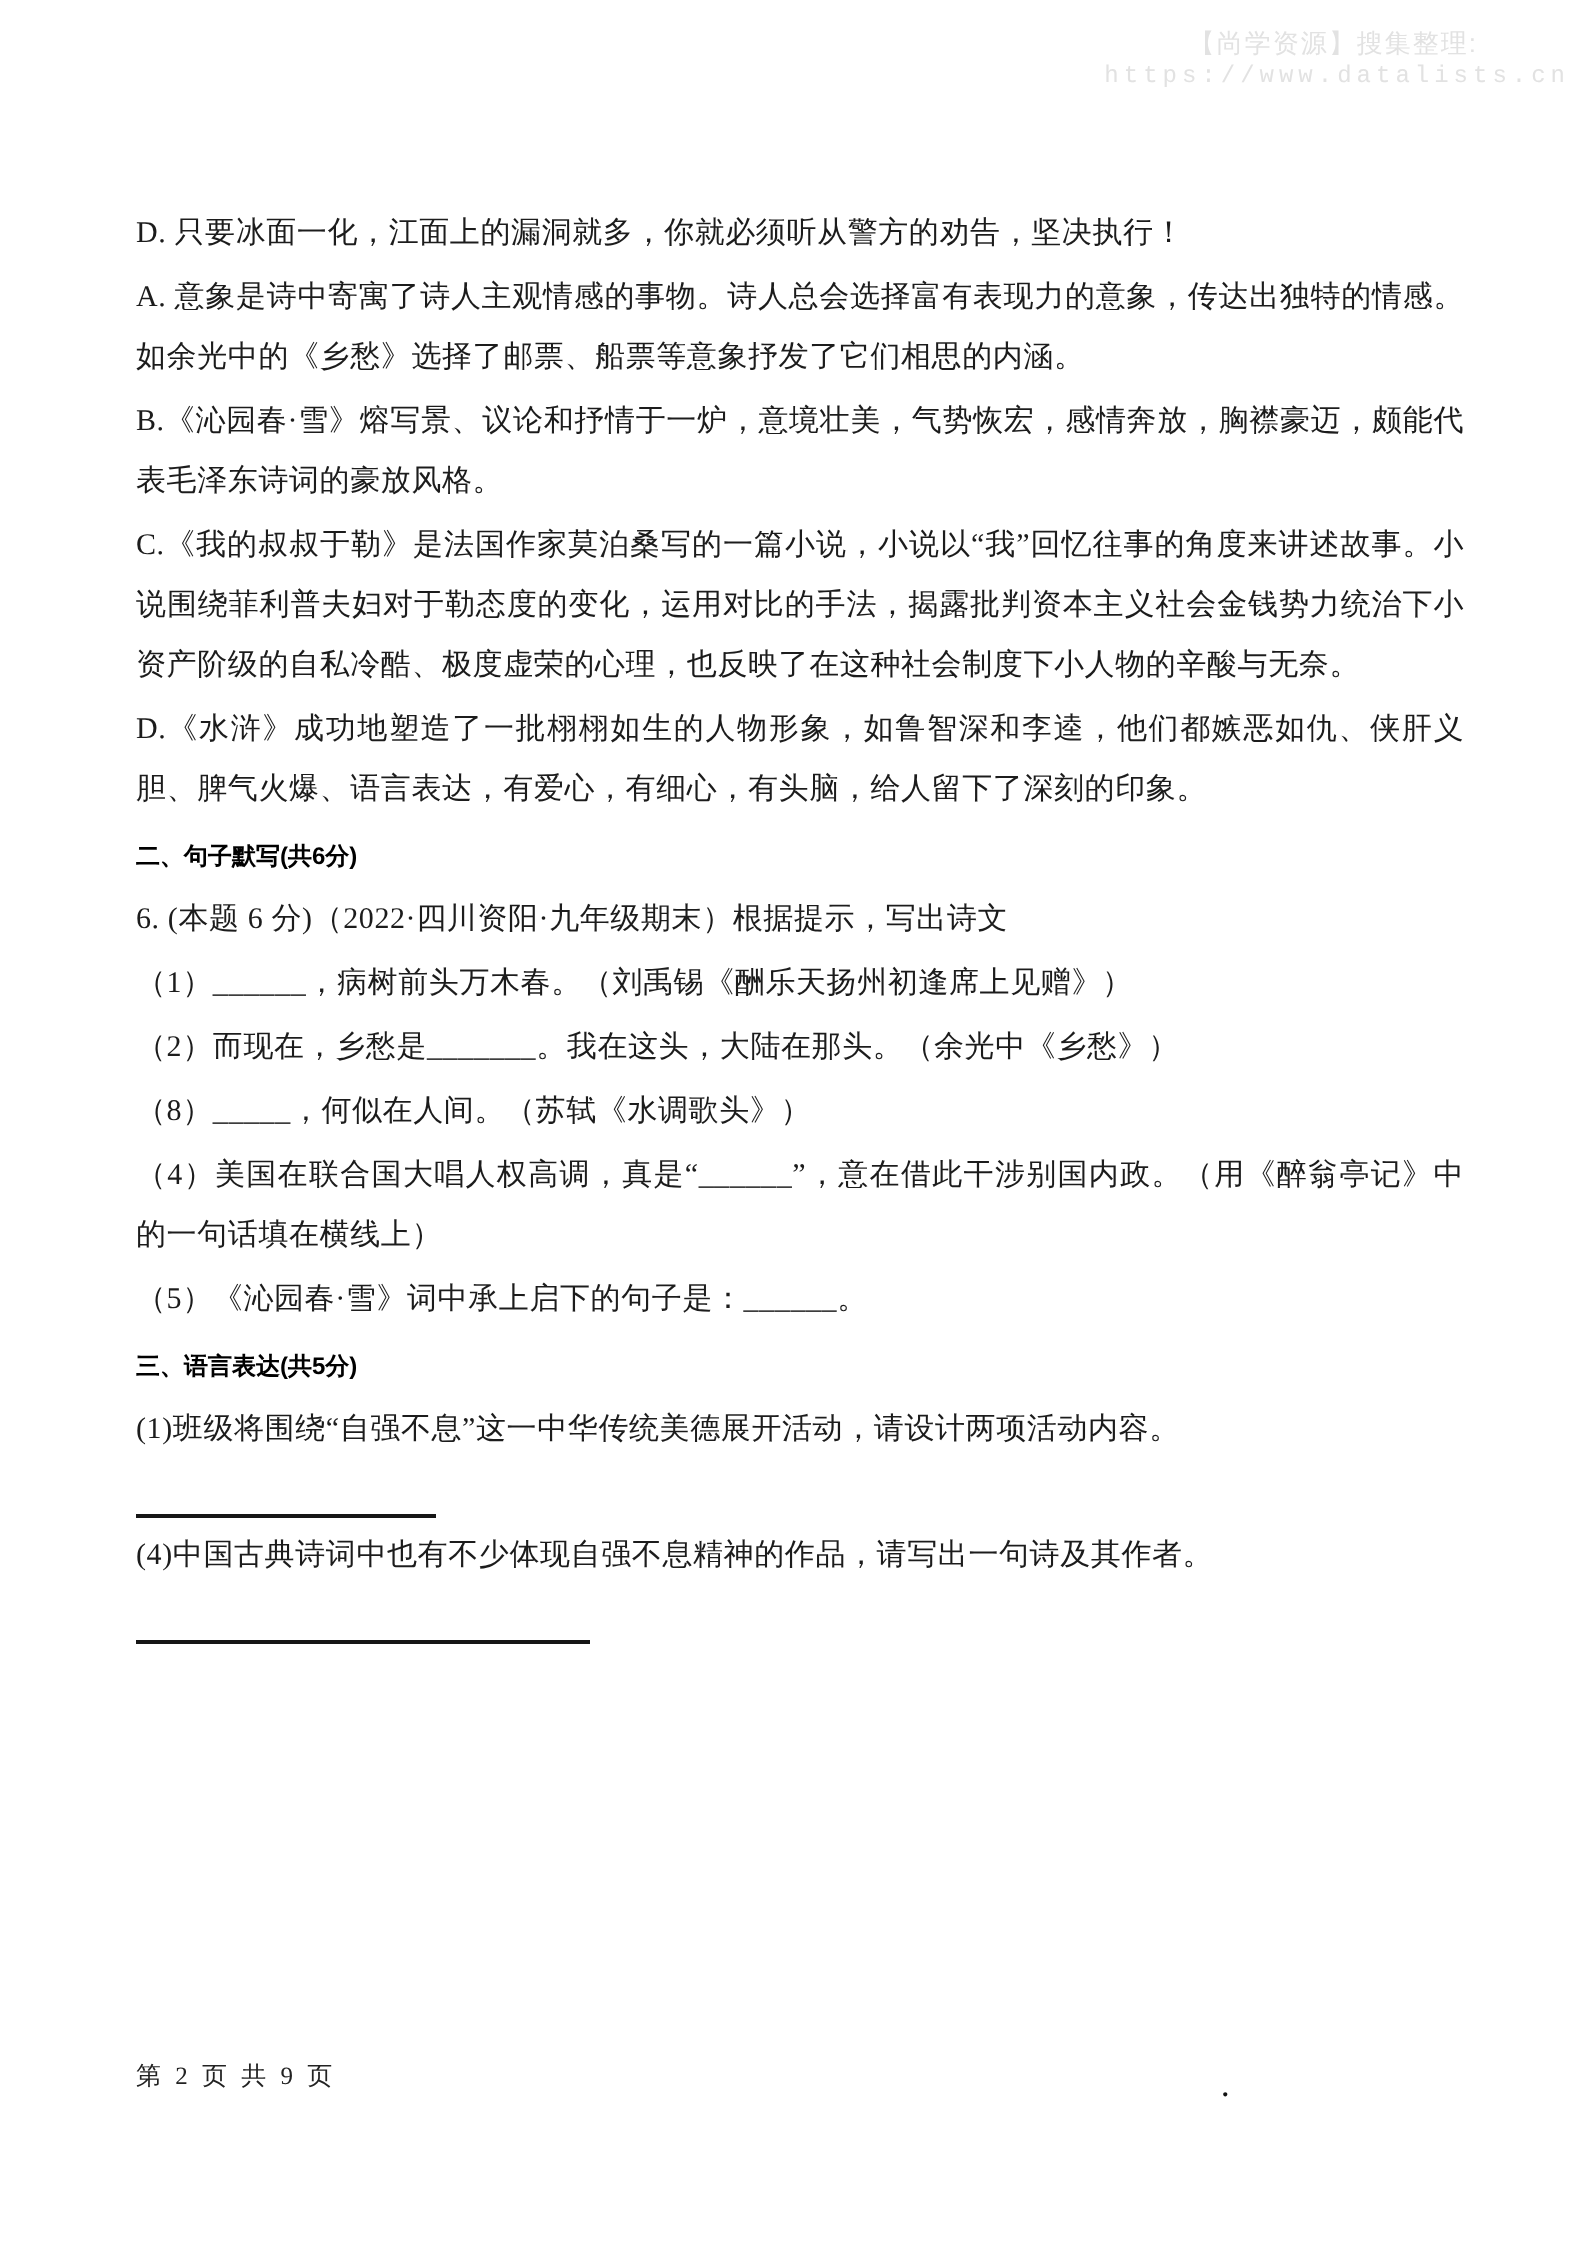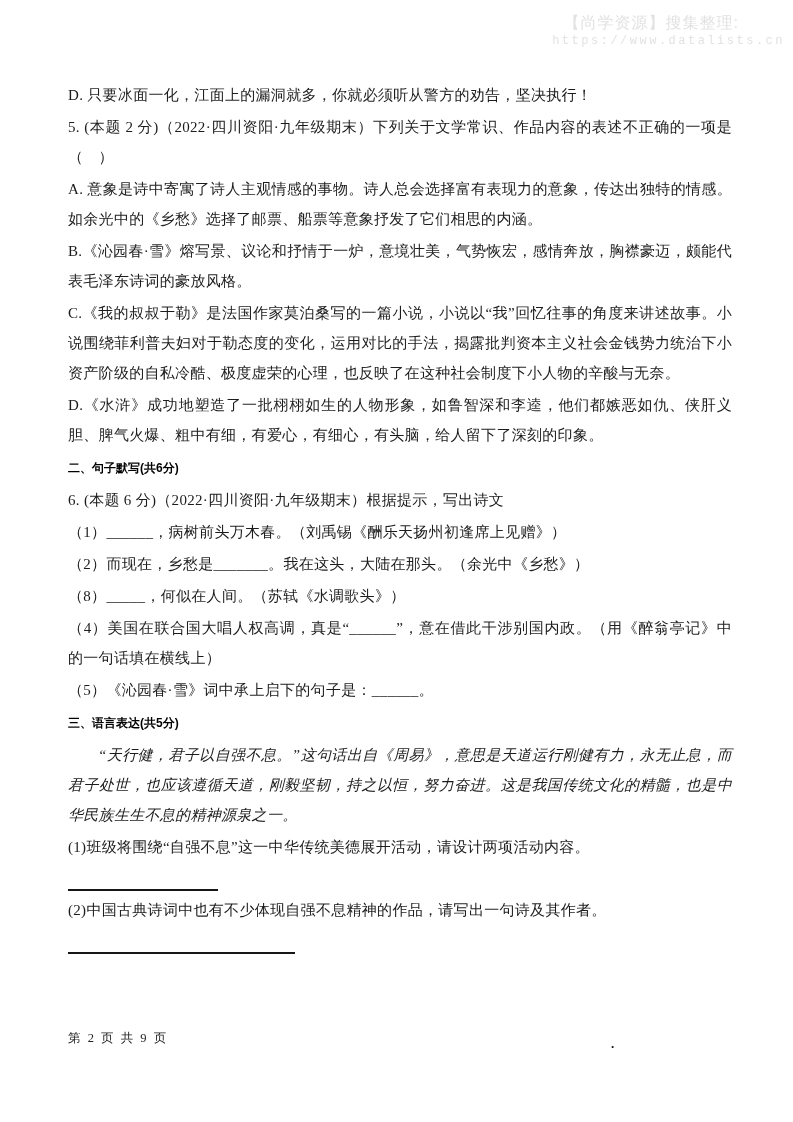--- a/index.html
+++ b/index.html
@@ -17,34 +17,34 @@
   }
   .watermark {
     position: absolute;
     top: 13px;
     right: 8px;
     text-align: right;
     color: #e2e2e2;
     user-select: none;
   }
   .watermark .wm-source {
-    font-size: 16px;
+    font-size: 13px;
     padding-right: 46px;
     font-family: "Liberation Sans", "DejaVu Sans", sans-serif;
     letter-spacing: 1px;
   }
   .watermark .wm-url {
     font-size: 12px;
     font-family: "Liberation Mono", "DejaVu Sans Mono", monospace;
     letter-spacing: 2.5px;
     margin-left: 44px;
   }
   .content {
     position: absolute;
-    top: 80px;
+    top: 102px;
     left: 68px;
     width: 664px;
   }
   .content p {
     font-size: 15px;
     line-height: 30px;
     margin: 0 0 2px 0;
     text-align: justify;
     letter-spacing: 0.3px;
   }
@@ -89,40 +89,38 @@
 <body>
 
 <div class="watermark">
   <div class="wm-source">【尚学资源】搜集整理:</div>
   <div class="wm-url">https://www.datalists.cn</div>
 </div>
 
 <main class="content">
   <p>D. 只要冰面一化，江面上的漏洞就多，你就必须听从警方的劝告，坚决执行！</p>
 
-  <p>5. (本题 2 分)（2022·四川资阳·九年级期末）下列关于文学常识、作品内容的表述不正确的一项是（　）</p>
   <p>A. 意象是诗中寄寓了诗人主观情感的事物。诗人总会选择富有表现力的意象，传达出独特的情感。如余光中的《乡愁》选择了邮票、船票等意象抒发了它们相思的内涵。</p>
   <p>B.《沁园春·雪》熔写景、议论和抒情于一炉，意境壮美，气势恢宏，感情奔放，胸襟豪迈，颇能代表毛泽东诗词的豪放风格。</p>
   <p>C.《我的叔叔于勒》是法国作家莫泊桑写的一篇小说，小说以“我”回忆往事的角度来讲述故事。小说围绕菲利普夫妇对于勒态度的变化，运用对比的手法，揭露批判资本主义社会金钱势力统治下小资产阶级的自私冷酷、极度虚荣的心理，也反映了在这种社会制度下小人物的辛酸与无奈。</p>
-  <p>D.《水浒》成功地塑造了一批栩栩如生的人物形象，如鲁智深和李逵，他们都嫉恶如仇、侠肝义胆、脾气火爆、粗中有细，有爱心，有细心，有头脑，给人留下了深刻的印象。</p>
+  <p>D.《水浒》成功地塑造了一批栩栩如生的人物形象，如鲁智深和李逵，他们都嫉恶如仇、侠肝义胆、脾气火爆、语言表达，有爱心，有细心，有头脑，给人留下了深刻的印象。</p>
 
   <h2>二、句子默写(共6分)</h2>
 
   <p>6. (本题 6 分)（2022·四川资阳·九年级期末）根据提示，写出诗文</p>
   <p>（1）______，病树前头万木春。（刘禹锡《酬乐天扬州初逢席上见赠》）</p>
   <p>（2）而现在，乡愁是_______。我在这头，大陆在那头。（余光中《乡愁》）</p>
   <p>（8）_____，何似在人间。（苏轼《水调歌头》）</p>
   <p>（4）美国在联合国大唱人权高调，真是“______”，意在借此干涉别国内政。（用《醉翁亭记》中的一句话填在横线上）</p>
   <p>（5）《沁园春·雪》词中承上启下的句子是：______。</p>
 
   <h2>三、语言表达(共5分)</h2>
 
-  <p class="passage">“天行健，君子以自强不息。”这句话出自《周易》，意思是天道运行刚健有力，永无止息，而君子处世，也应该遵循天道，刚毅坚韧，持之以恒，努力奋进。这是我国传统文化的精髓，也是中华民族生生不息的精神源泉之一。</p>
   <p>(1)班级将围绕“自强不息”这一中华传统美德展开活动，请设计两项活动内容。</p>
   <div class="answer-line answer-line-1"></div>
-  <p>(2)中国古典诗词中也有不少体现自强不息精神的作品，请写出一句诗及其作者。</p>
+  <p>(4)中国古典诗词中也有不少体现自强不息精神的作品，请写出一句诗及其作者。</p>
   <div class="answer-line answer-line-2"></div>
 </main>
 
 <footer class="page-footer">
   <span>第 2 页 共 9 页</span>
 </footer>
 <span class="stray-dot">.</span>
 
 </body></html>

